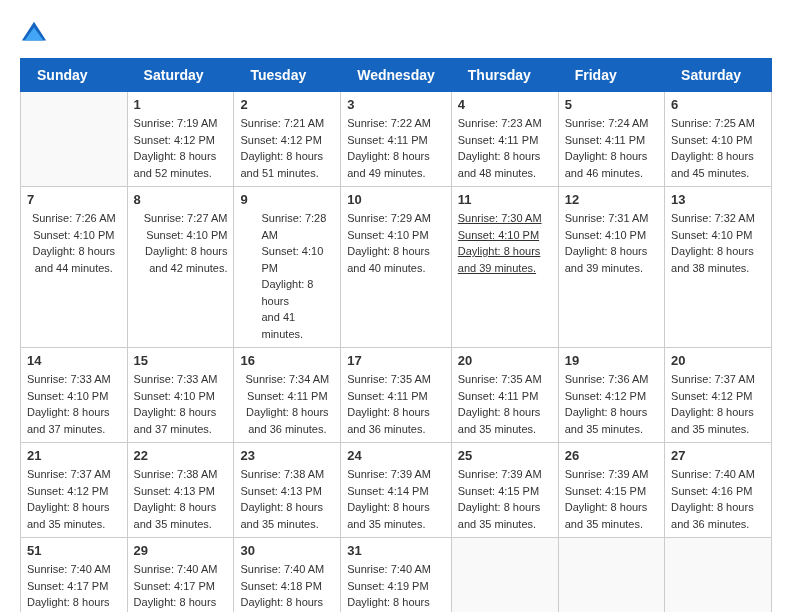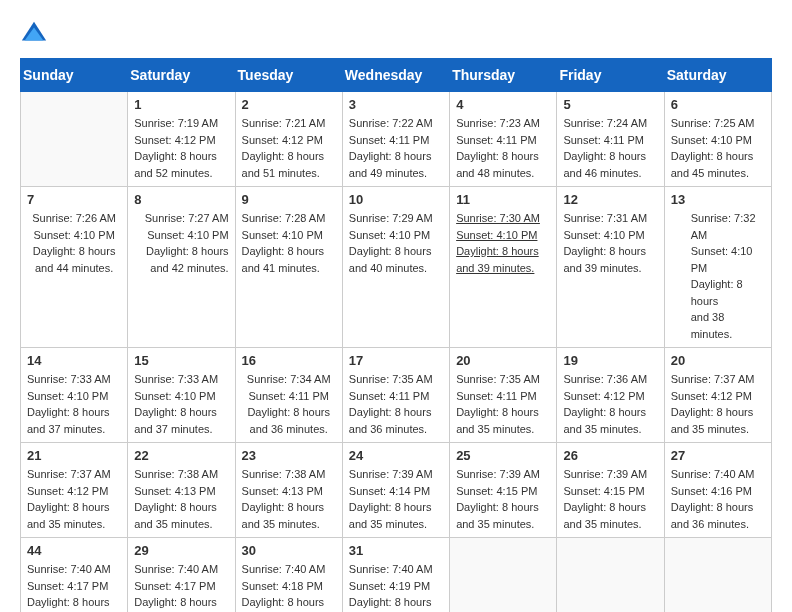--- a/index.html
+++ b/index.html
@@ -45,21 +45,21 @@
       color: #555;
     }
     .calendar {
       width: 100%;
       border-collapse: collapse;
       border: 1px solid #ccc;
     }
     .calendar th {
       background-color: #1565c0;
       color: white;
-      padding: 8px 2px;
+      padding: 8px 16px;
       text-align: left;
       font-size: 14px;
       font-weight: bold;
       border: 1px solid #1565c0;
     }
     .calendar td {
       border: 1px solid #ccc;
       vertical-align: top;
       padding: 5px 6px;
       width: calc(100% / 7);
@@ -171,21 +171,21 @@
         </td>
         <td>
           <div class="day-number">8</div>
           <div class="day-info" style="white-space: pre-line; text-align: right;">Sunrise: 7:27 AM
 Sunset: 4:10 PM
 Daylight: 8 hours
 and 42 minutes.</div>
         </td>
         <td>
           <div class="day-number">9</div>
-          <div class="day-info" style="white-space: pre-line;">Sunrise: 7:28 AM
+          <div class="day-info" style="white-space: pre-line; margin-left: 21px;">Sunrise: 7:28 AM
 Sunset: 4:10 PM
 Daylight: 8 hours
 and 41 minutes.</div>
         </td>
         <td>
           <div class="day-number">10</div>
           <div class="day-info" style="white-space: pre-line;">Sunrise: 7:29 AM
 Sunset: 4:10 PM
 Daylight: 8 hours
 and 40 minutes.</div>
@@ -199,21 +199,21 @@
         </td>
         <td>
           <div class="day-number">12</div>
           <div class="day-info" style="white-space: pre-line;">Sunrise: 7:31 AM
 Sunset: 4:10 PM
 Daylight: 8 hours
 and 39 minutes.</div>
         </td>
         <td>
           <div class="day-number">13</div>
-          <div class="day-info" style="white-space: pre-line; margin-left: 20px;">Sunrise: 7:32 AM
+          <div class="day-info" style="white-space: pre-line;">Sunrise: 7:32 AM
 Sunset: 4:10 PM
 Daylight: 8 hours
 and 38 minutes.</div>
         </td>
       </tr>
       <tr>
         <td>
           <div class="day-number">14</div>
           <div class="day-info" style="white-space: pre-line;">Sunrise: 7:33 AM
 Sunset: 4:10 PM
@@ -309,21 +309,21 @@
         <td>
           <div class="day-number">27</div>
           <div class="day-info" style="white-space: pre-line;">Sunrise: 7:40 AM
 Sunset: 4:16 PM
 Daylight: 8 hours
 and 36 minutes.</div>
         </td>
       </tr>
       <tr>
         <td>
-          <div class="day-number">44</div>
+          <div class="day-number">51</div>
           <div class="day-info" style="white-space: pre-line;">Sunrise: 7:40 AM
 Sunset: 4:17 PM
 Daylight: 8 hours
 and 36 minutes.</div>
         </td>
         <td>
           <div class="day-number">29</div>
           <div class="day-info" style="white-space: pre-line;">Sunrise: 7:40 AM
 Sunset: 4:17 PM
 Daylight: 8 hours

